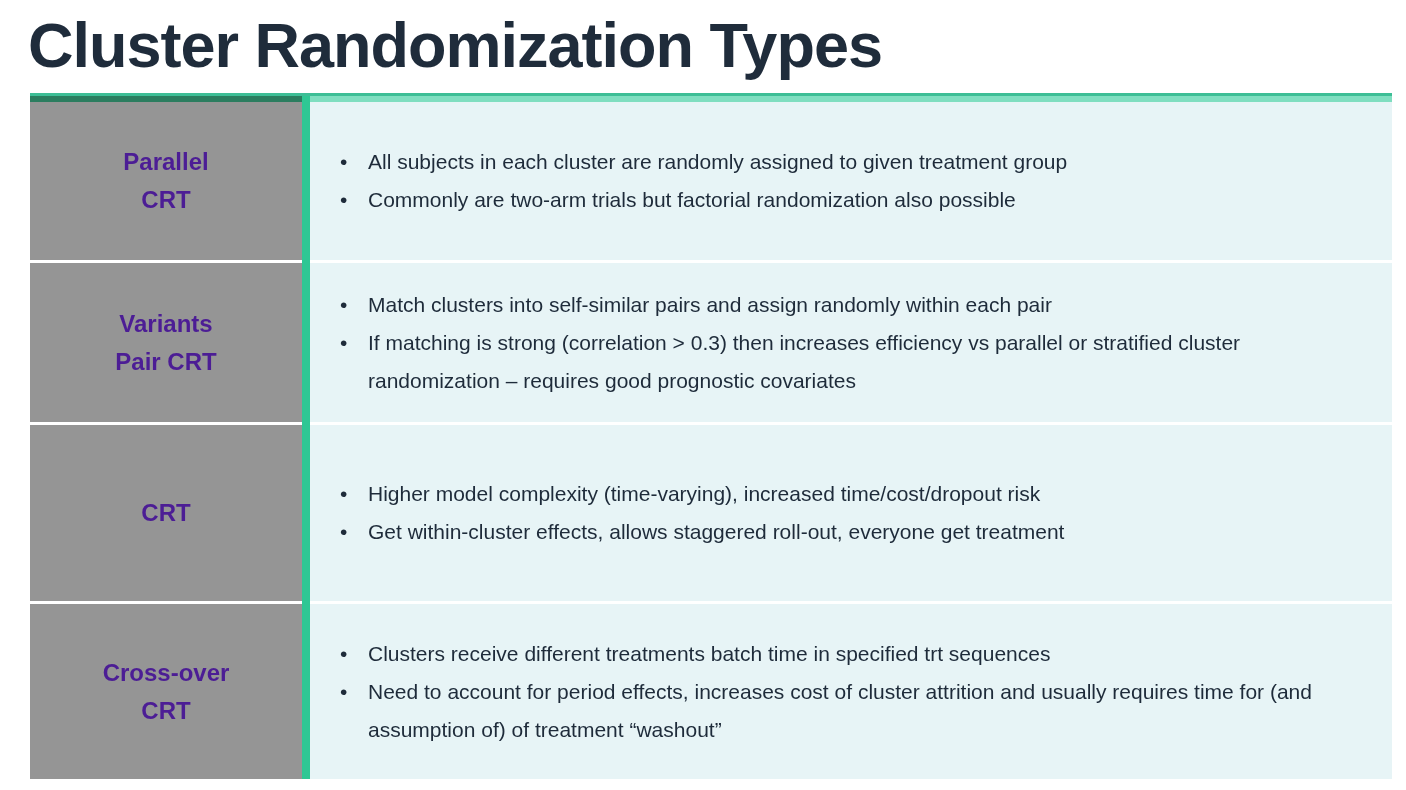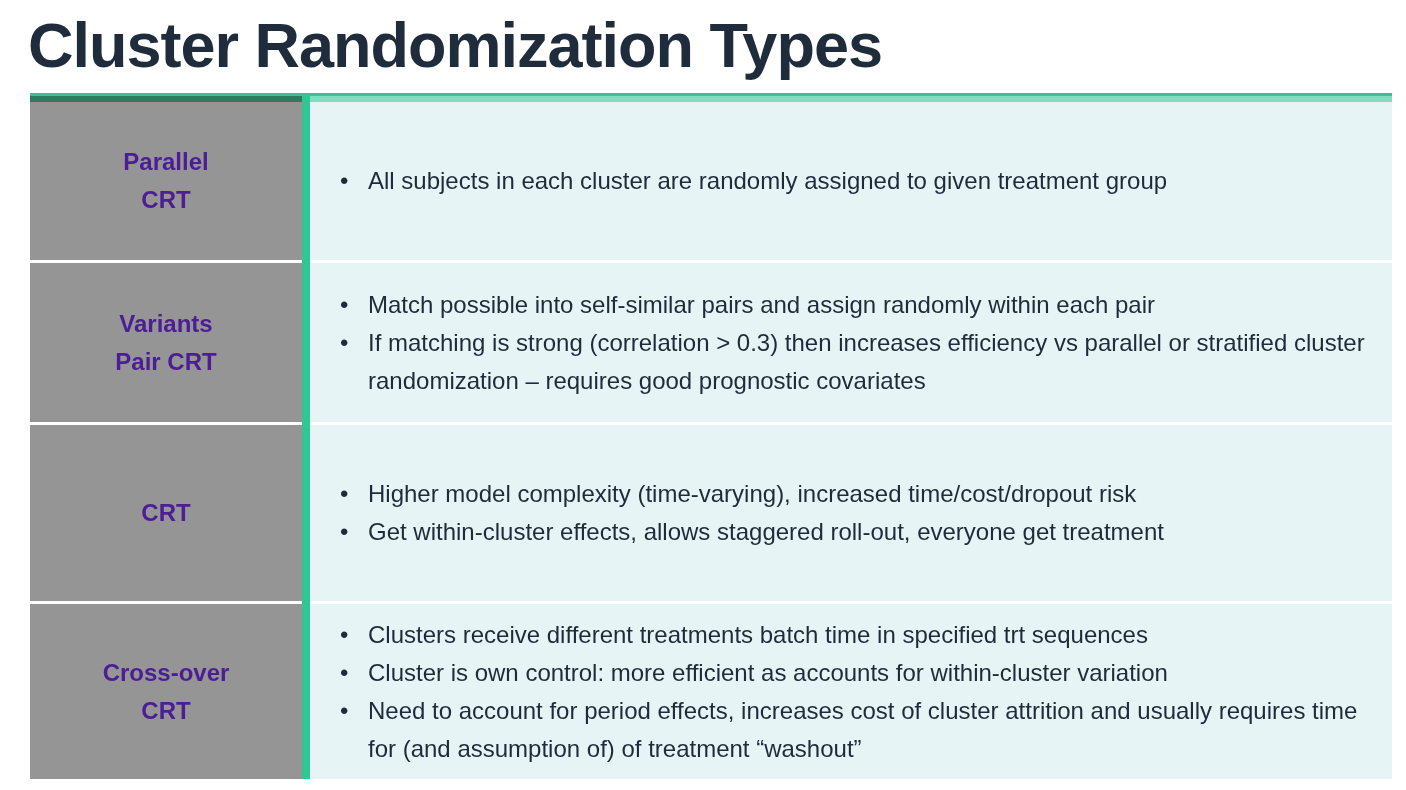--- a/index.html
+++ b/index.html
@@ -66,21 +66,21 @@
     margin-left: 8px;
     background: #e7f4f6;
     display: flex; flex-direction: column; justify-content: center;
     padding-right: 22px;
   }
 
   ul.bullets { margin: 0; padding: 0; list-style: none; }
   ul.bullets li {
     position: relative;
     padding-left: 58px;
-    font-size: 24px;
+    font-size: 21px;
     line-height: 38px;
     color: #1e2b3a;
   }
   ul.bullets li::before {
     content: "\2022";
     position: absolute;
     left: 30px; top: 0;
     color: #1e2b3a;
   }
 </style>
@@ -103,32 +103,33 @@
     <div class="v-divider"></div>
 
     <div class="row r1">
       <div class="label-cell">
         <span>Parallel</span>
         <span>CRT</span>
       </div>
       <div class="content-cell">
         <ul class="bullets">
           <li>All subjects in each cluster are randomly assigned to given treatment group</li>
+          <li>Commonly are two-arm trials but factorial randomization also possible</li>
         </ul>
       </div>
     </div>
 
     <div class="row r2">
       <div class="label-cell">
         <span>Variants</span>
         <span>Pair CRT</span>
       </div>
       <div class="content-cell">
         <ul class="bullets">
-          <li>Match possible into self-similar pairs and assign randomly within each pair</li>
+          <li>Match clusters into self-similar pairs and assign randomly within each pair</li>
           <li>If matching is strong (correlation &gt; 0.3) then increases efficiency vs parallel or stratified cluster randomization – requires good prognostic covariates</li>
         </ul>
       </div>
     </div>
 
     <div class="row r3">
       <div class="label-cell">
         <span>CRT</span>
       </div>
       <div class="content-cell">
@@ -140,20 +141,19 @@
     </div>
 
     <div class="row r4">
       <div class="label-cell">
         <span>Cross-over</span>
         <span>CRT</span>
       </div>
       <div class="content-cell">
         <ul class="bullets">
           <li>Clusters receive different treatments batch time in specified trt sequences</li>
-          <li>Cluster is own control: more efficient as accounts for within-cluster variation</li>
           <li>Need to account for period effects, increases cost of cluster attrition and usually requires time for (and assumption of) of treatment “washout”</li>
         </ul>
       </div>
     </div>
 
   </div>
 </div>
 
 </body></html>

